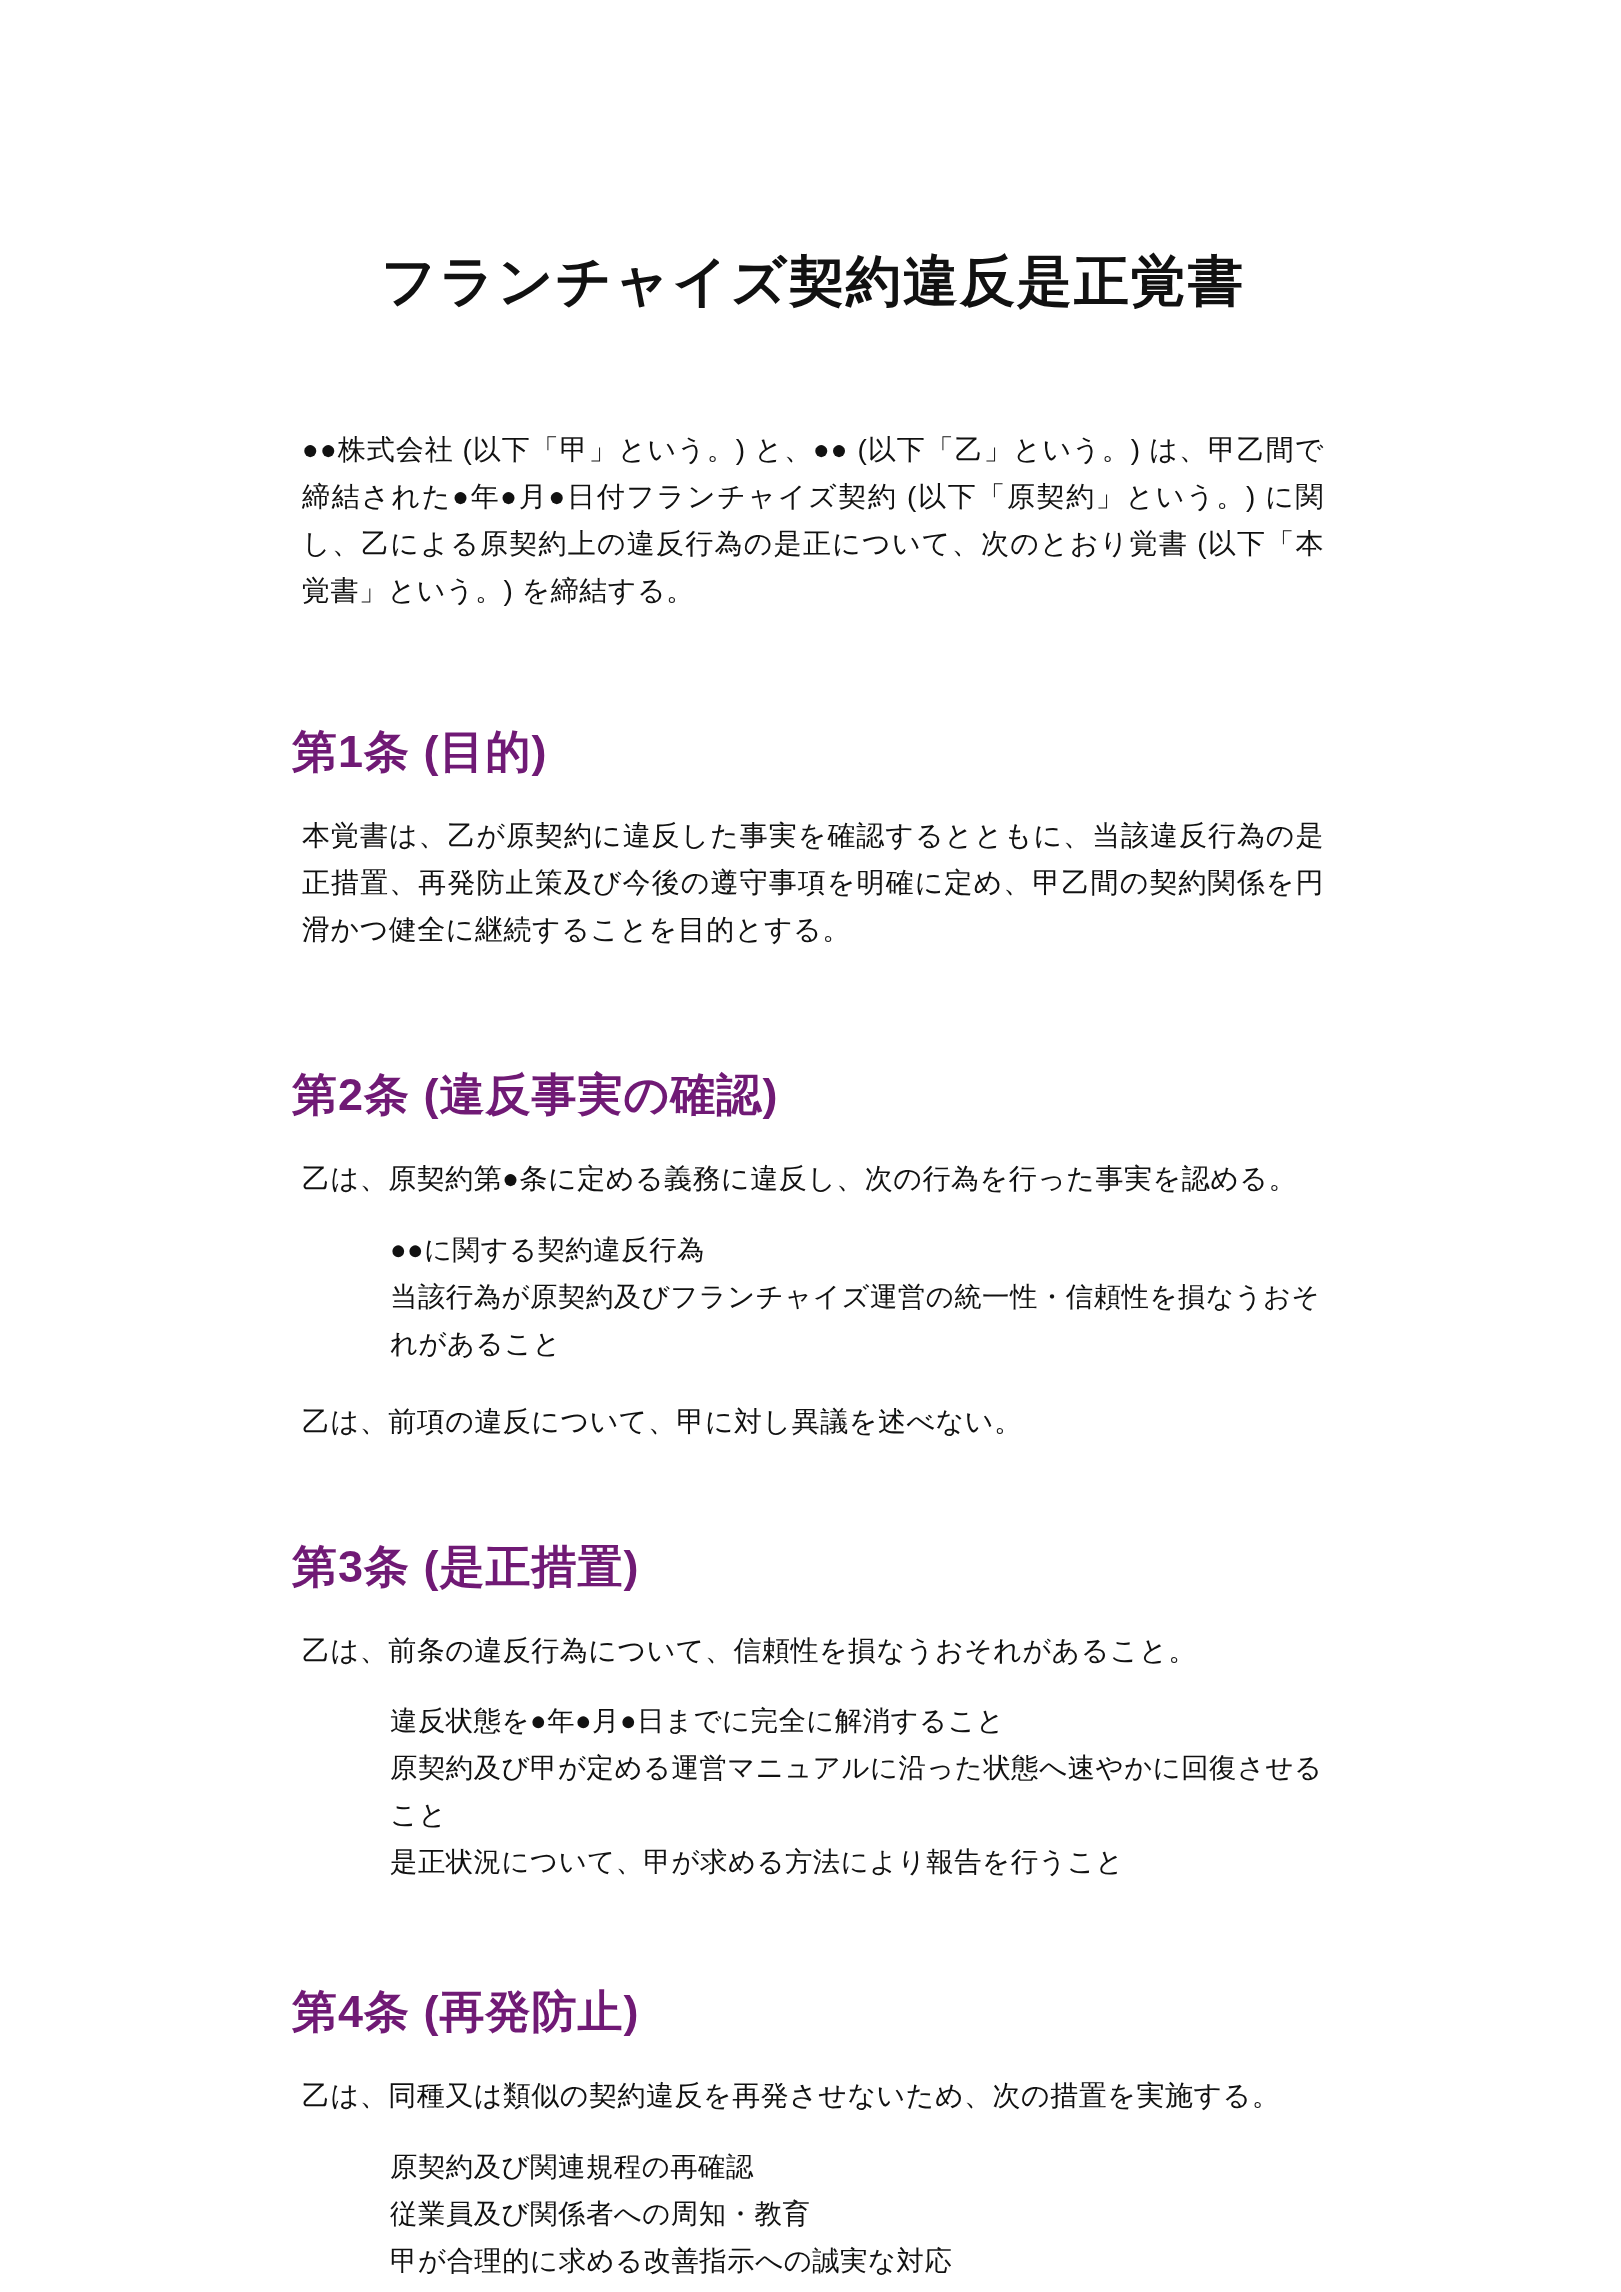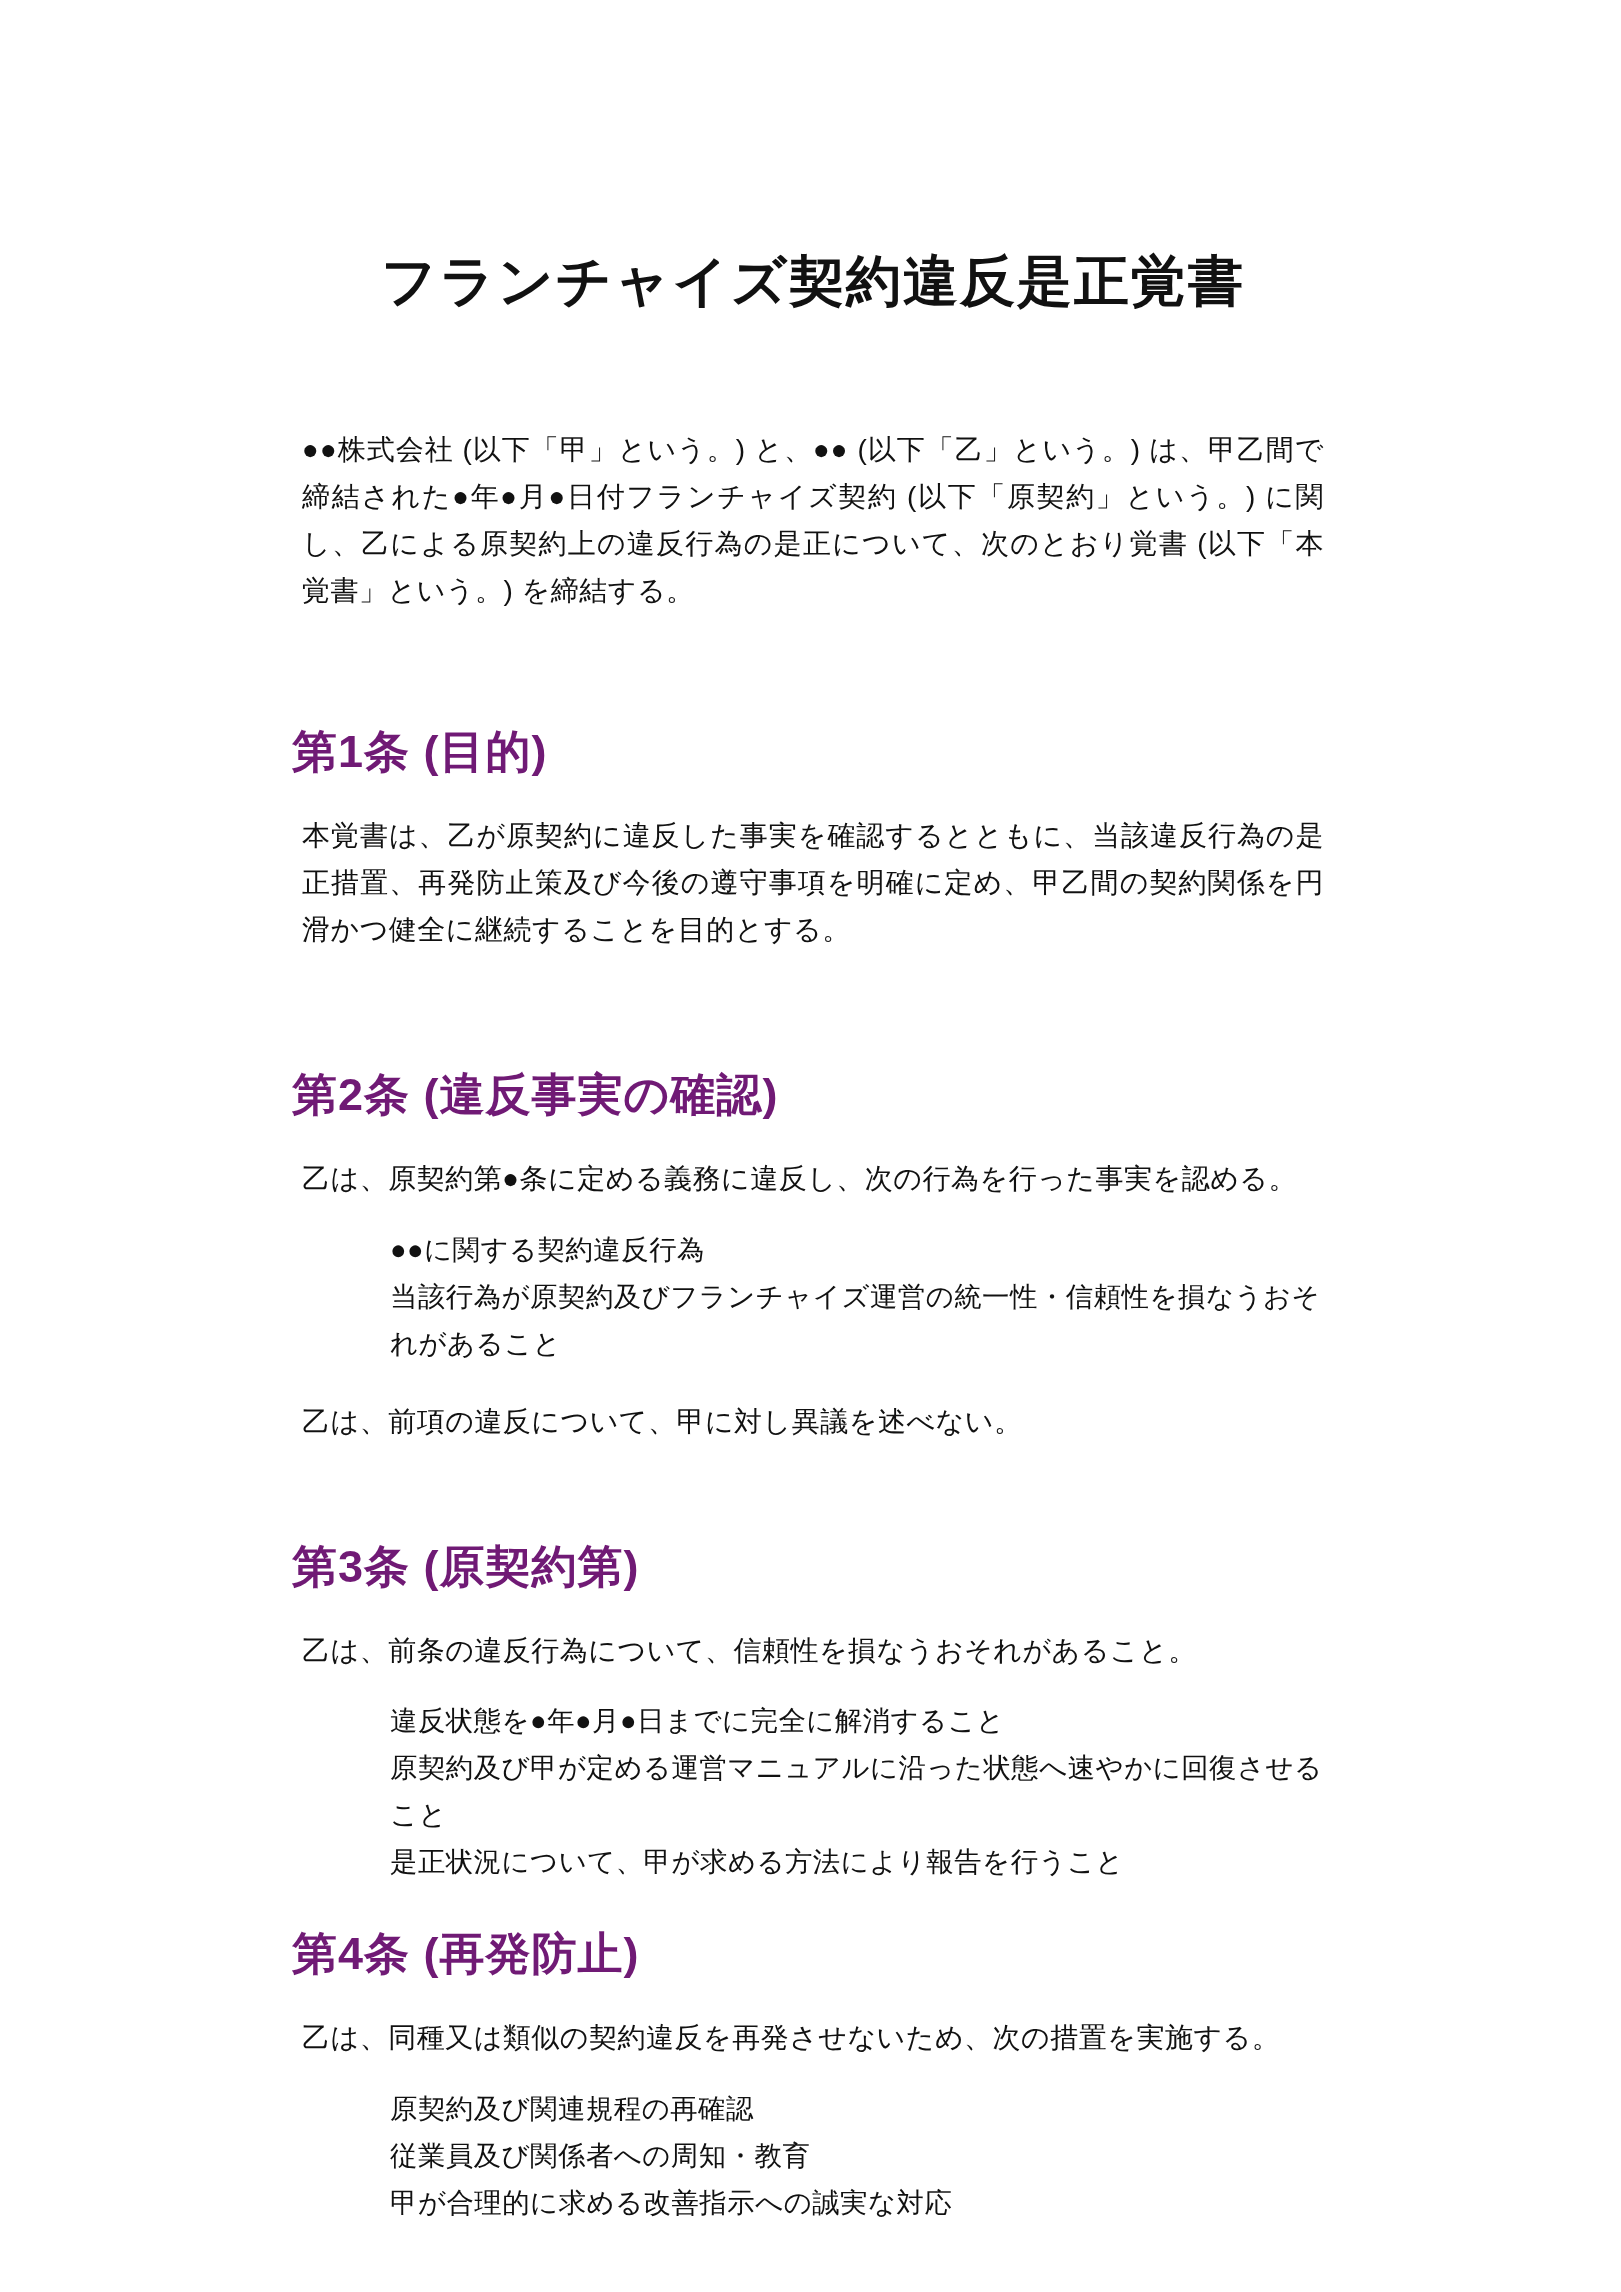--- a/index.html
+++ b/index.html
@@ -42,21 +42,21 @@
     font-size: 45px;
     font-weight: 700;
     line-height: 1.4;
     margin: 0;
     letter-spacing: 1px;
     color: #701a75;
   }
   .sec-1 .sec-h { margin-top: 106px; }
   .sec-2 .sec-h { margin-top: 110px; }
   .sec-3 .sec-h { margin-top: 90px; }
-  .sec-4 .sec-h { margin-top: 37px; }
+  .sec-4 .sec-h { margin-top: 95px; }
   .sec-body {
     margin-top: 29px;
   }
   .plain-list {
     list-style: none;
     margin: 23.5px 0 0 0;
     padding: 0 0 0 98px;
   }
   .plain-list li {
     font-size: 27.4px;
@@ -85,21 +85,21 @@
     <h2 class="sec-h">第2条 (違反事実の確認)</h2>
     <p class="body sec-body">乙は、原契約第●条に定める義務に違反し、次の行為を行った事実を認める。</p>
     <ul class="plain-list">
       <li>●●に関する契約違反行為</li>
       <li>当該行為が原契約及びフランチャイズ運営の統一性・信頼性を損なうおそれがあること</li>
     </ul>
     <p class="body closing">乙は、前項の違反について、甲に対し異議を述べない。</p>
   </section>
 
   <section class="sec-3">
-    <h2 class="sec-h">第3条 (原契約第)</h2>
+    <h2 class="sec-h">第3条 (是正措置)</h2>
     <p class="body sec-body">乙は、前条の違反行為について、信頼性を損なうおそれがあること。</p>
     <ul class="plain-list">
       <li>違反状態を●年●月●日までに完全に解消すること</li>
       <li>原契約及び甲が定める運営マニュアルに沿った状態へ速やかに回復させること</li>
       <li>是正状況について、甲が求める方法により報告を行うこと</li>
     </ul>
   </section>
 
   <section class="sec-4">
     <h2 class="sec-h">第4条 (再発防止)</h2>

